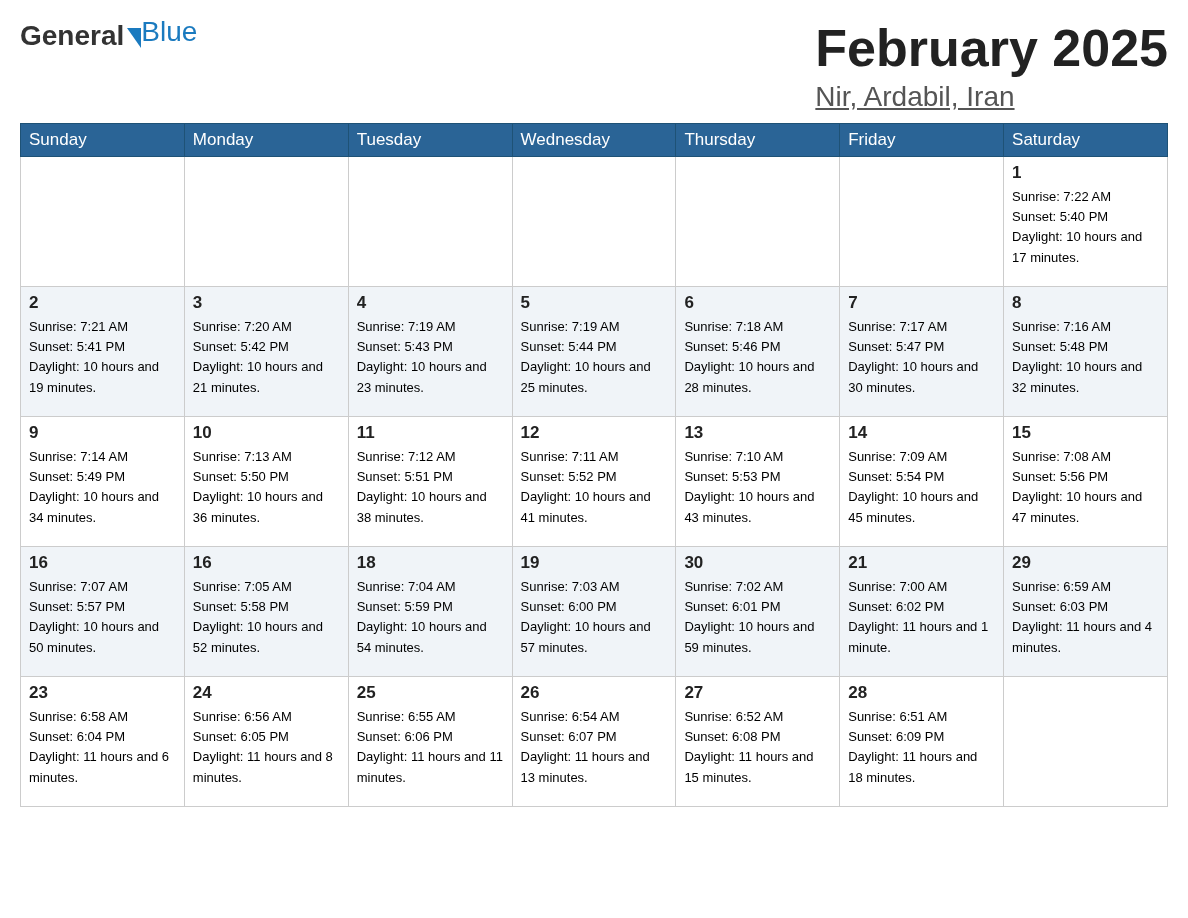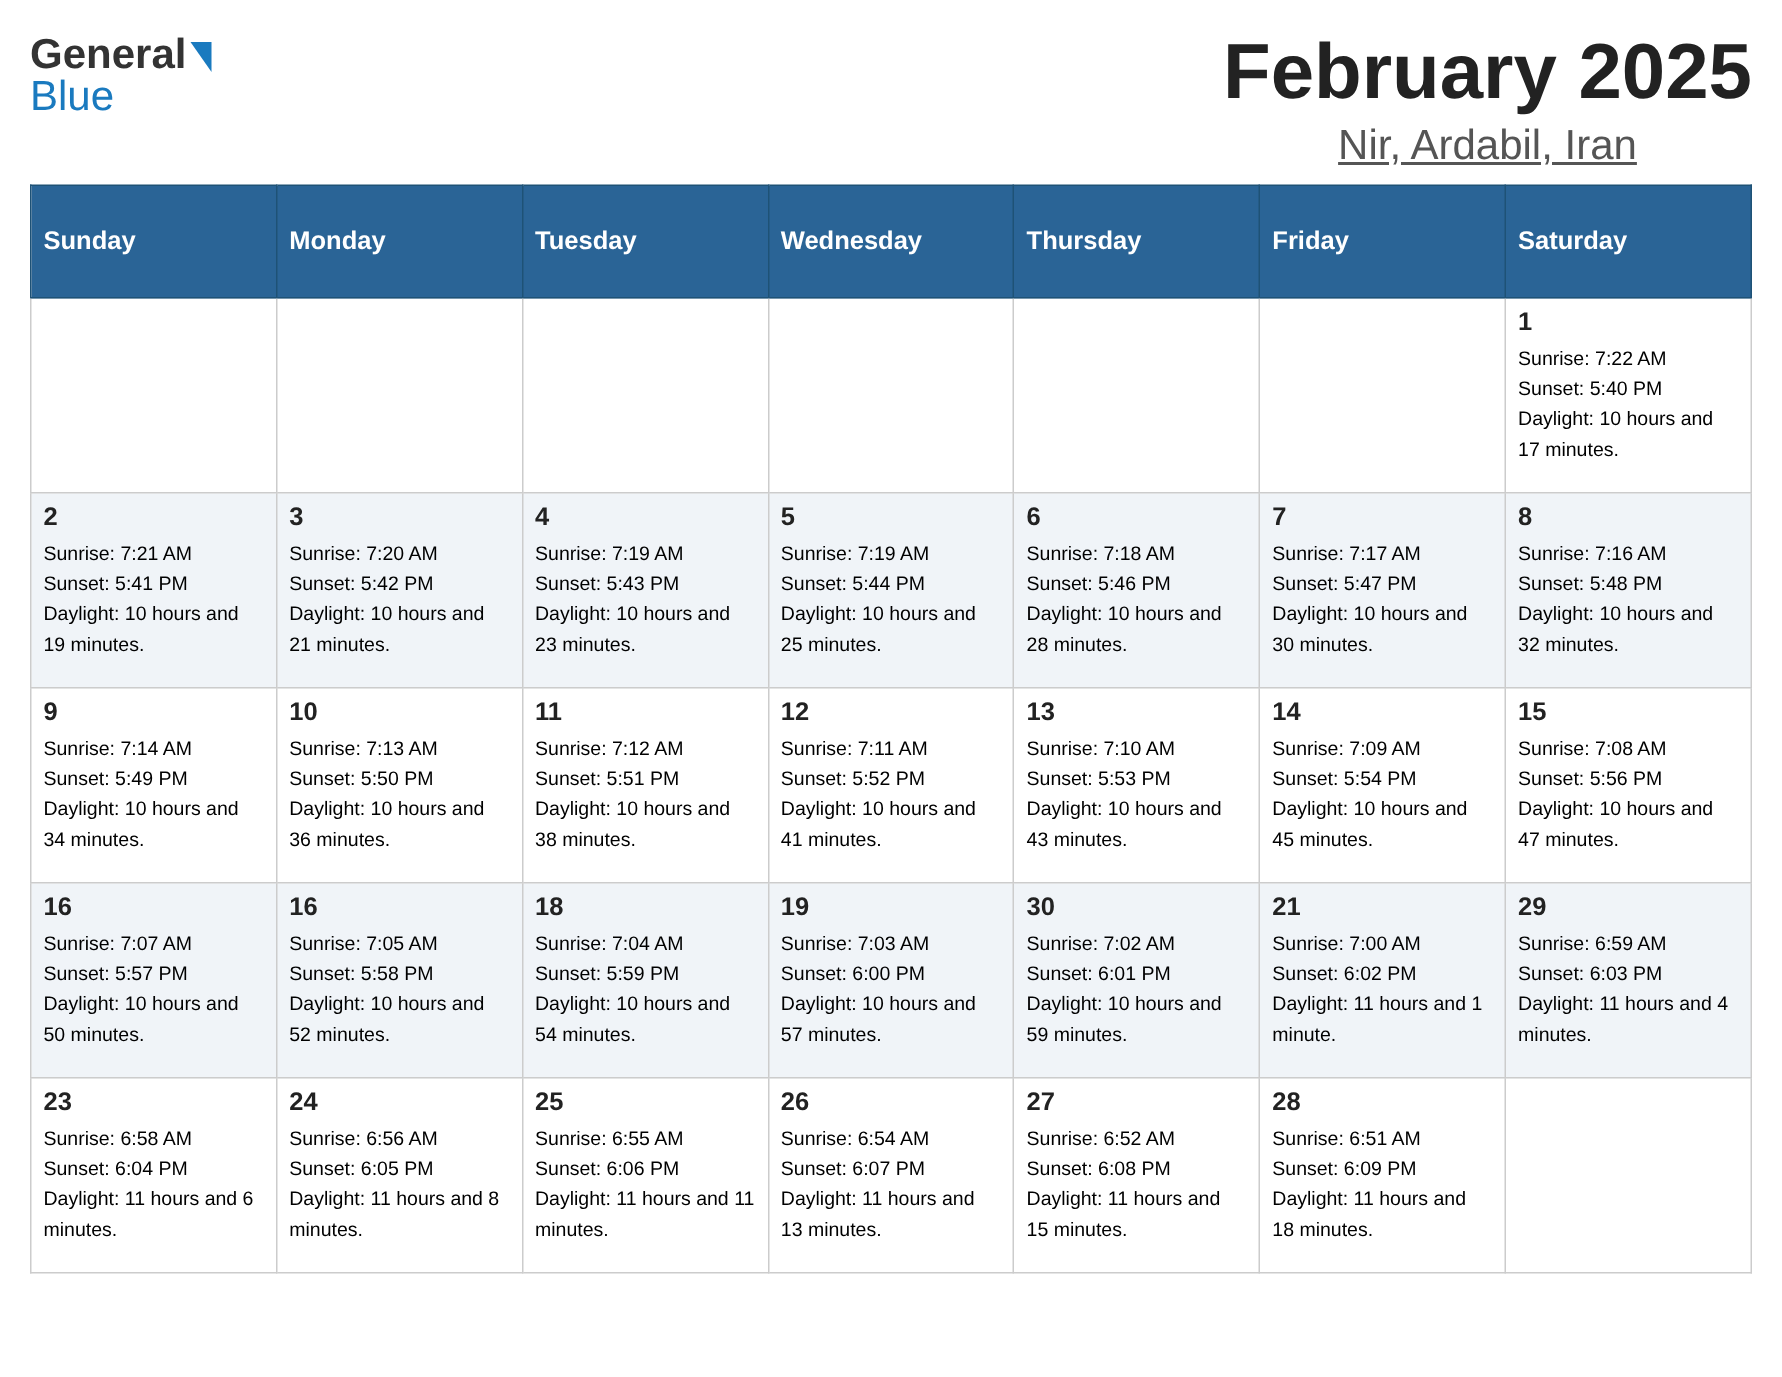--- a/index.html
+++ b/index.html
@@ -12,21 +12,21 @@
       min-height: 918px;
     }
     .header {
       display: flex;
       justify-content: space-between;
       align-items: flex-start;
       margin-bottom: 10px;
     }
     .logo {
       display: flex;
-      flex-direction: column;
+      flex-direction: row;
       align-items: flex-start;
     }
     .logo-top {
       display: flex;
       align-items: center;
     }
     .logo-general {
       font-size: 28px;
       font-weight: bold;
       color: #333;
@@ -40,21 +40,21 @@
       margin-left: 3px;
       margin-top: 4px;
     }
     .logo-blue {
       font-size: 28px;
       font-weight: normal;
       color: #1a7abf;
       margin-top: -4px;
     }
     .title-section {
-      text-align: center;
+      text-align: left;
     }
     .title-section h1 {
       font-size: 52px;
       font-weight: bold;
       color: #222;
       line-height: 1.1;
     }
     .title-section h2 {
       font-size: 28px;
       font-weight: normal;
@@ -63,23 +63,23 @@
       text-decoration: underline;
     }
     .calendar {
       width: 100%;
       border-collapse: collapse;
       margin-top: 10px;
     }
     .calendar thead th {
       background-color: #2a6496;
       color: #fff;
-      padding: 27px 8px;
+      padding: 6px 8px;
       font-size: 17px;
-      font-weight: bold;
+      font-weight: normal;
       text-align: left;
       border: 1px solid #1e5276;
     }
     .calendar tbody td {
       vertical-align: top;
       border: 1px solid #ccc;
       padding: 6px 8px;
       width: 14.28%;
       min-height: 110px;
       height: 130px;

